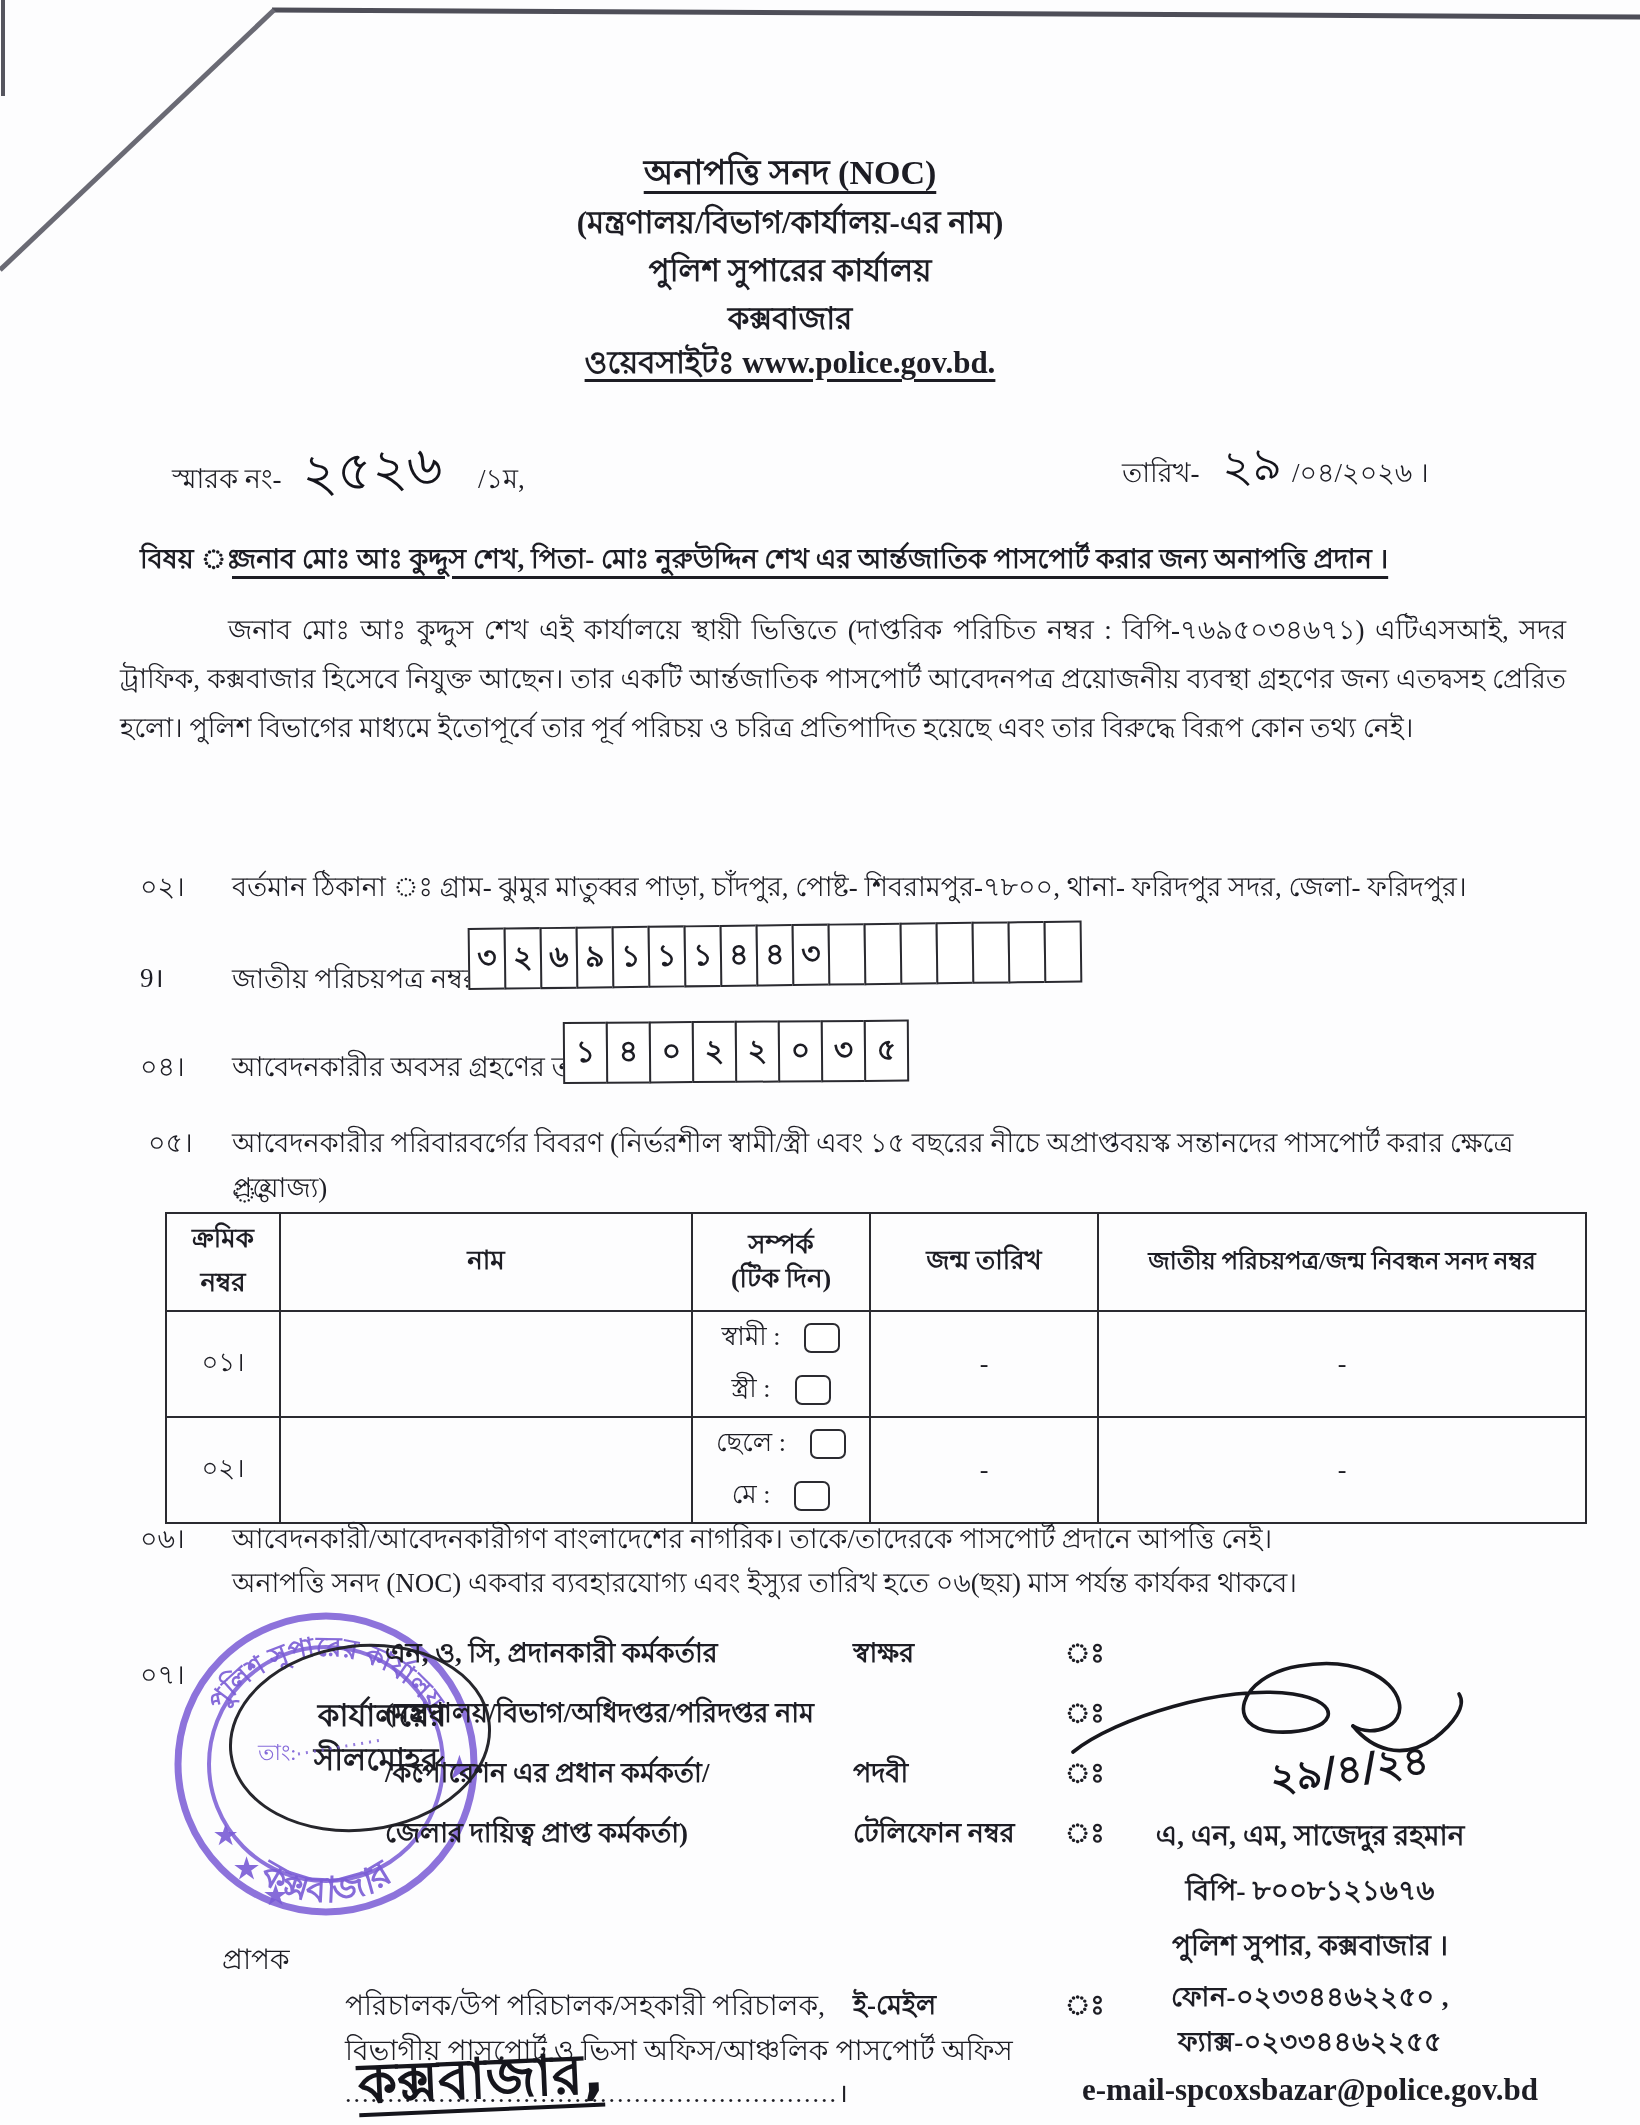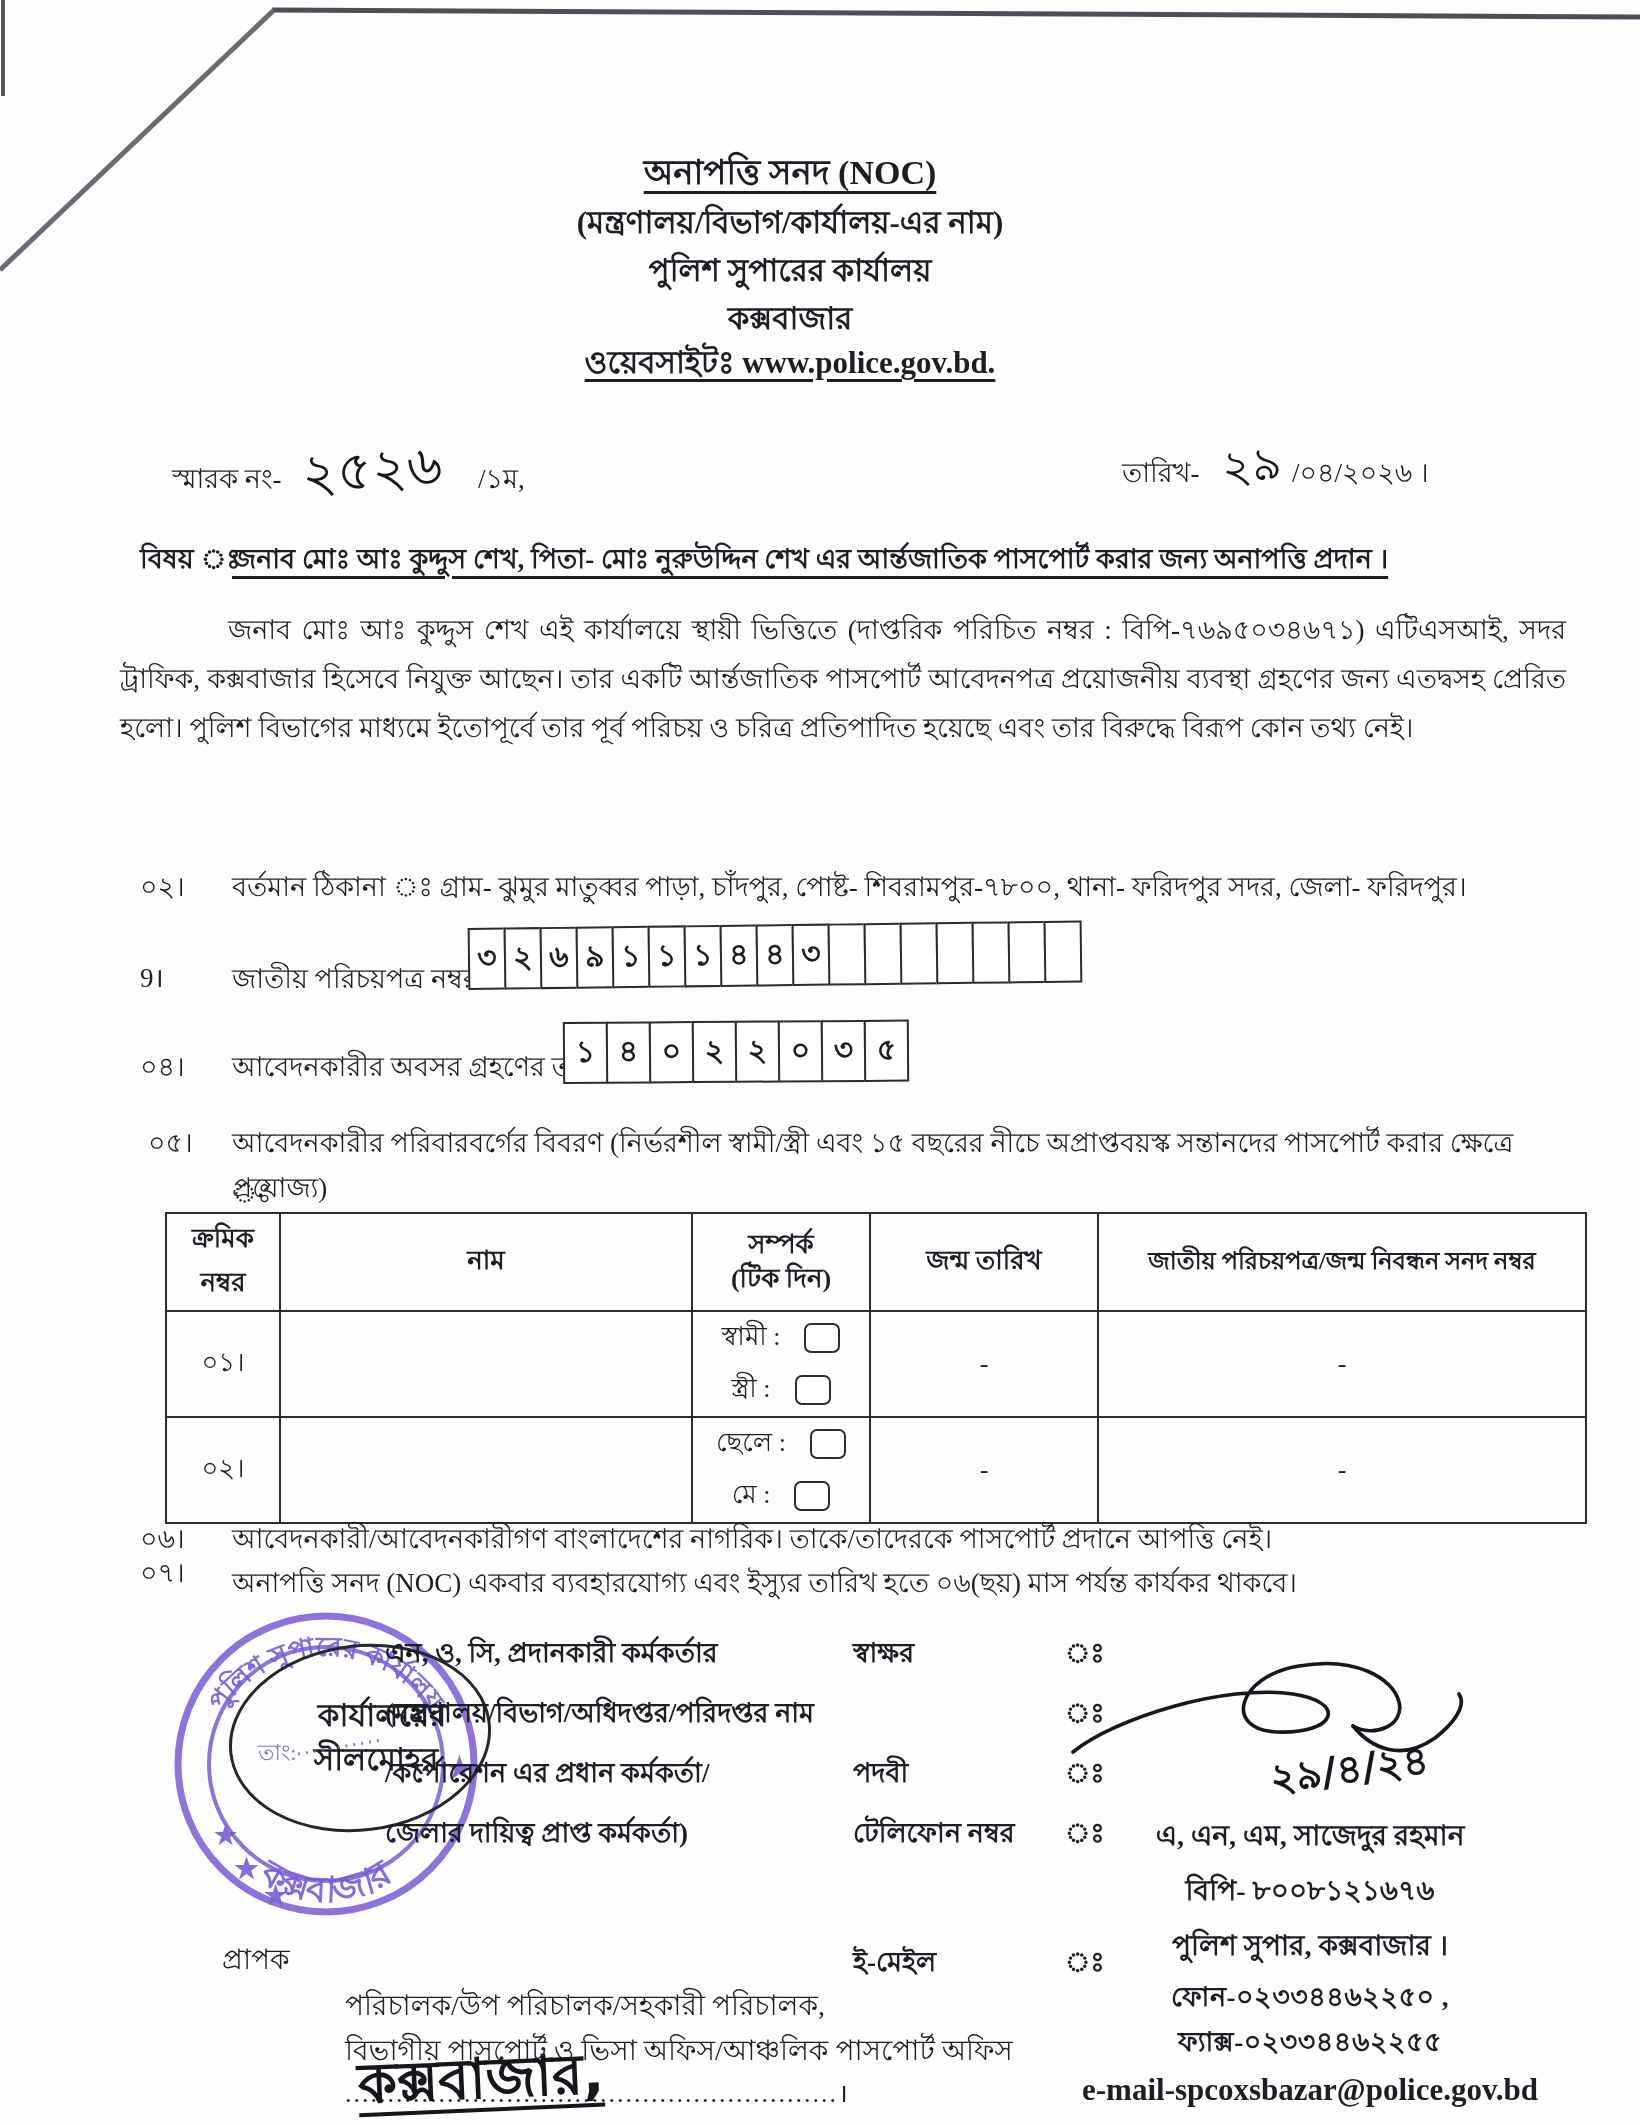--- a/index.html
+++ b/index.html
@@ -40,21 +40,21 @@
   .i02-t{left:232px;top:866px;width:1350px;}
   .i03-no{left:140px;top:958px;}
   .i03-l{left:232px;top:958px;}
   .i04-no{left:140px;top:1046px;}
   .i04-l{left:232px;top:1046px;}
   .i05-no{left:148px;top:1122px;}
   .i05-t{left:232px;top:1122px;width:1340px;}
   .i05-c{left:232px;top:1172px;}
   .i06-no{left:140px;top:1518px;}
   .i06-t{left:232px;top:1518px;width:1350px;}
-  .i07-no{left:140px;top:1552px;}
+  .i07-no{left:140px;top:1654px;}
   .i07-t{left:232px;top:1562px;width:1350px;}
   
   .boxrow{display:flex;}
   .nidrow{left:470px;top:928px;transform:rotate(-0.7deg);transform-origin:left center;}
   .retrow{left:565px;top:1022px;transform:rotate(-0.4deg);transform-origin:left center;}
   .bx{width:34px;height:58px;border:2px solid #2a2a30;margin-left:-2px;background:#fff;
       display:flex;align-items:center;justify-content:center;font-size:30px;font-weight:bold;}
   .retrow .bx{width:41px;}
   
   .fam{left:165px;top:1212px;border-collapse:collapse;table-layout:fixed;width:1420px;
@@ -65,21 +65,21 @@
   .fam td{height:100px;font-weight:normal;}
   .relcell{display:flex;flex-direction:column;gap:8px;align-items:center;}
   .relline{display:flex;align-items:center;gap:24px;font-size:26px;}
   .tick{display:inline-block;width:32px;height:26px;border:2px solid #2b2b31;border-radius:7px;background:#fff;}
   .hdr2{display:block;line-height:34px;}
   
   .signrow{left:385px;display:flex;font-size:27px;font-weight:bold;}
   .signrow .l{width:468px;}
   .signrow .m{width:212px;}
   .signrow .c{width:24px;}
-  .sr0{top:1632px;} .sr1{top:1692px;} .sr2{top:1752px;} .sr3{top:1812px;} .sr4{top:1941px;}
+  .sr0{top:1632px;} .sr1{top:1692px;} .sr2{top:1752px;} .sr3{top:1812px;} .sr4{top:1984px;}
   
   .sigblock{left:1040px;top:1814px;width:540px;text-align:center;font-weight:bold;}
   .sig-name{font-size:28px;}
   .sig-bp{font-size:28px;margin-top:8px;}
   .sig-desig{font-size:28px;margin-top:8px;}
   .sig-phone{font-size:27px;margin-top:5px;letter-spacing:0.5px;text-align:center;}
   .sig-email{font-size:31px;margin-top:6px;font-family:"Liberation Serif",serif;}
   .sig-date{left:1270px;top:1738px;font-size:40px;transform:rotate(-7deg);font-weight:bold;}
   
   .prapok{left:222px;top:1938px;font-size:28px;}

